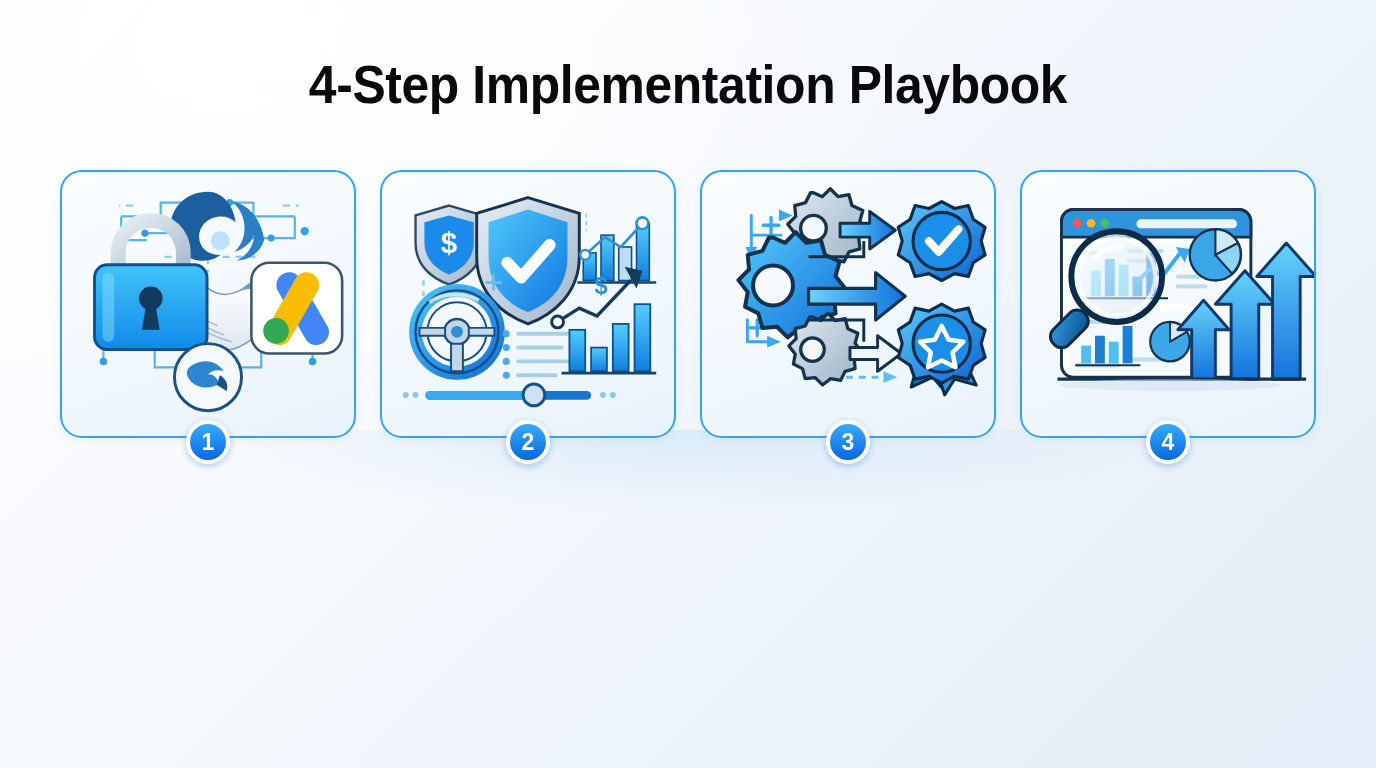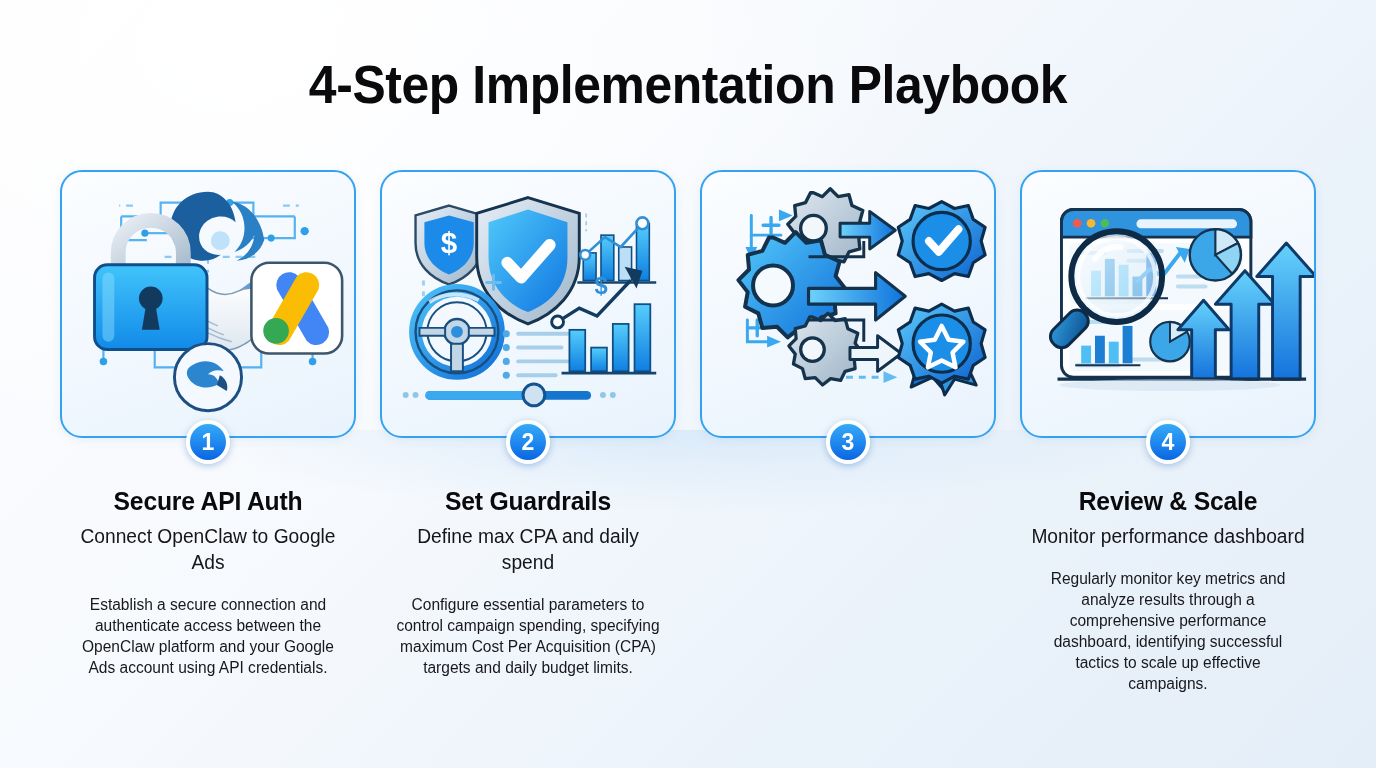--- a/index.html
+++ b/index.html
@@ -266,25 +266,20 @@
 
           <g>
             <circle cx="148" cy="208" r="34" fill="#f3f9fe" stroke="#1d4f82" stroke-width="3"></circle>
             <path d="M132 196 c12 -8 26 -4 32 6 c-6 -2 -12 -1 -16 3 c6 0 10 4 11 10
                      c-10 6 -24 4 -30 -5 c-4 -5 -3 -11 3 -14 z" fill="#2b86cf"></path>
             <path d="M160 206 c6 3 9 10 7 16 l-10 -6 z" fill="#1d4f82"></path>
           </g>
         </svg>
       </div>
       <div class="badge">1</div>
-      <div class="textblock">
-        <div class="step-title">Secure API Auth</div>
-        <div class="step-sub">Connect OpenClaw to Google Ads</div>
-        <div class="step-body">Establish a secure connection and authenticate access between the OpenClaw platform and your Google Ads account using API credentials.</div>
-      </div>
     </div>
 
     <div class="col">
       <div class="card">
         <svg class="art" viewBox="0 0 296 268">
           <defs>
             <linearGradient id="shBig" x1="0" y1="0" x2="1" y2="1">
               <stop offset="0%" stop-color="#4fc8fb"></stop>
                 <stop offset="100%" stop-color="#1076e0"></stop>
             </linearGradient>
@@ -381,25 +376,20 @@
 
           <g stroke="#6fbcee" stroke-width="3" stroke-linecap="round">
             <path d="M106 112 h14 M113 105 v14"></path>
           </g>
           <g stroke="#9fd0ef" stroke-width="3" stroke-dasharray="5 6">
             <path d="M42 110 v22"></path>
           </g>
         </svg>
       </div>
       <div class="badge">2</div>
-      <div class="textblock">
-        <div class="step-title">Set Guardrails</div>
-        <div class="step-sub">Define max CPA and daily spend</div>
-        <div class="step-body">Configure essential parameters to control campaign spending, specifying maximum Cost Per Acquisition (CPA) targets and daily budget limits.</div>
-      </div>
     </div>
 
     <div class="col">
       <div class="card">
         <svg class="art" viewBox="0 0 296 268">
           <defs>
             <linearGradient id="gearBlue" x1="0" y1="0" x2="1" y2="1">
               <stop offset="0%" stop-color="#55c9fb"></stop>
                 <stop offset="100%" stop-color="#0f6fd8"></stop>
             </linearGradient>
@@ -585,21 +575,16 @@
           </g>
           <g>
             <path d="M254 210 v-104 h-16 l30 -34 l30 34 h-16 v104 z" fill="url(#upArr)" stroke="#0d3a6b" stroke-width="3" stroke-linejoin="round"></path>
           </g>
 
           <path d="M36 210 h252" stroke="#15334e" stroke-width="3.4"></path>
           <ellipse cx="150" cy="216" rx="112" ry="6" fill="#cfe0ee" opacity="0.55"></ellipse>
         </svg>
       </div>
       <div class="badge">4</div>
-      <div class="textblock">
-        <div class="step-title">Review &amp; Scale</div>
-        <div class="step-sub">Monitor performance dashboard</div>
-        <div class="step-body">Regularly monitor key metrics and analyze results through a comprehensive performance dashboard, identifying successful tactics to scale up effective campaigns.</div>
-      </div>
     </div>
 
   </div>
 </div>
 
 </body></html>

